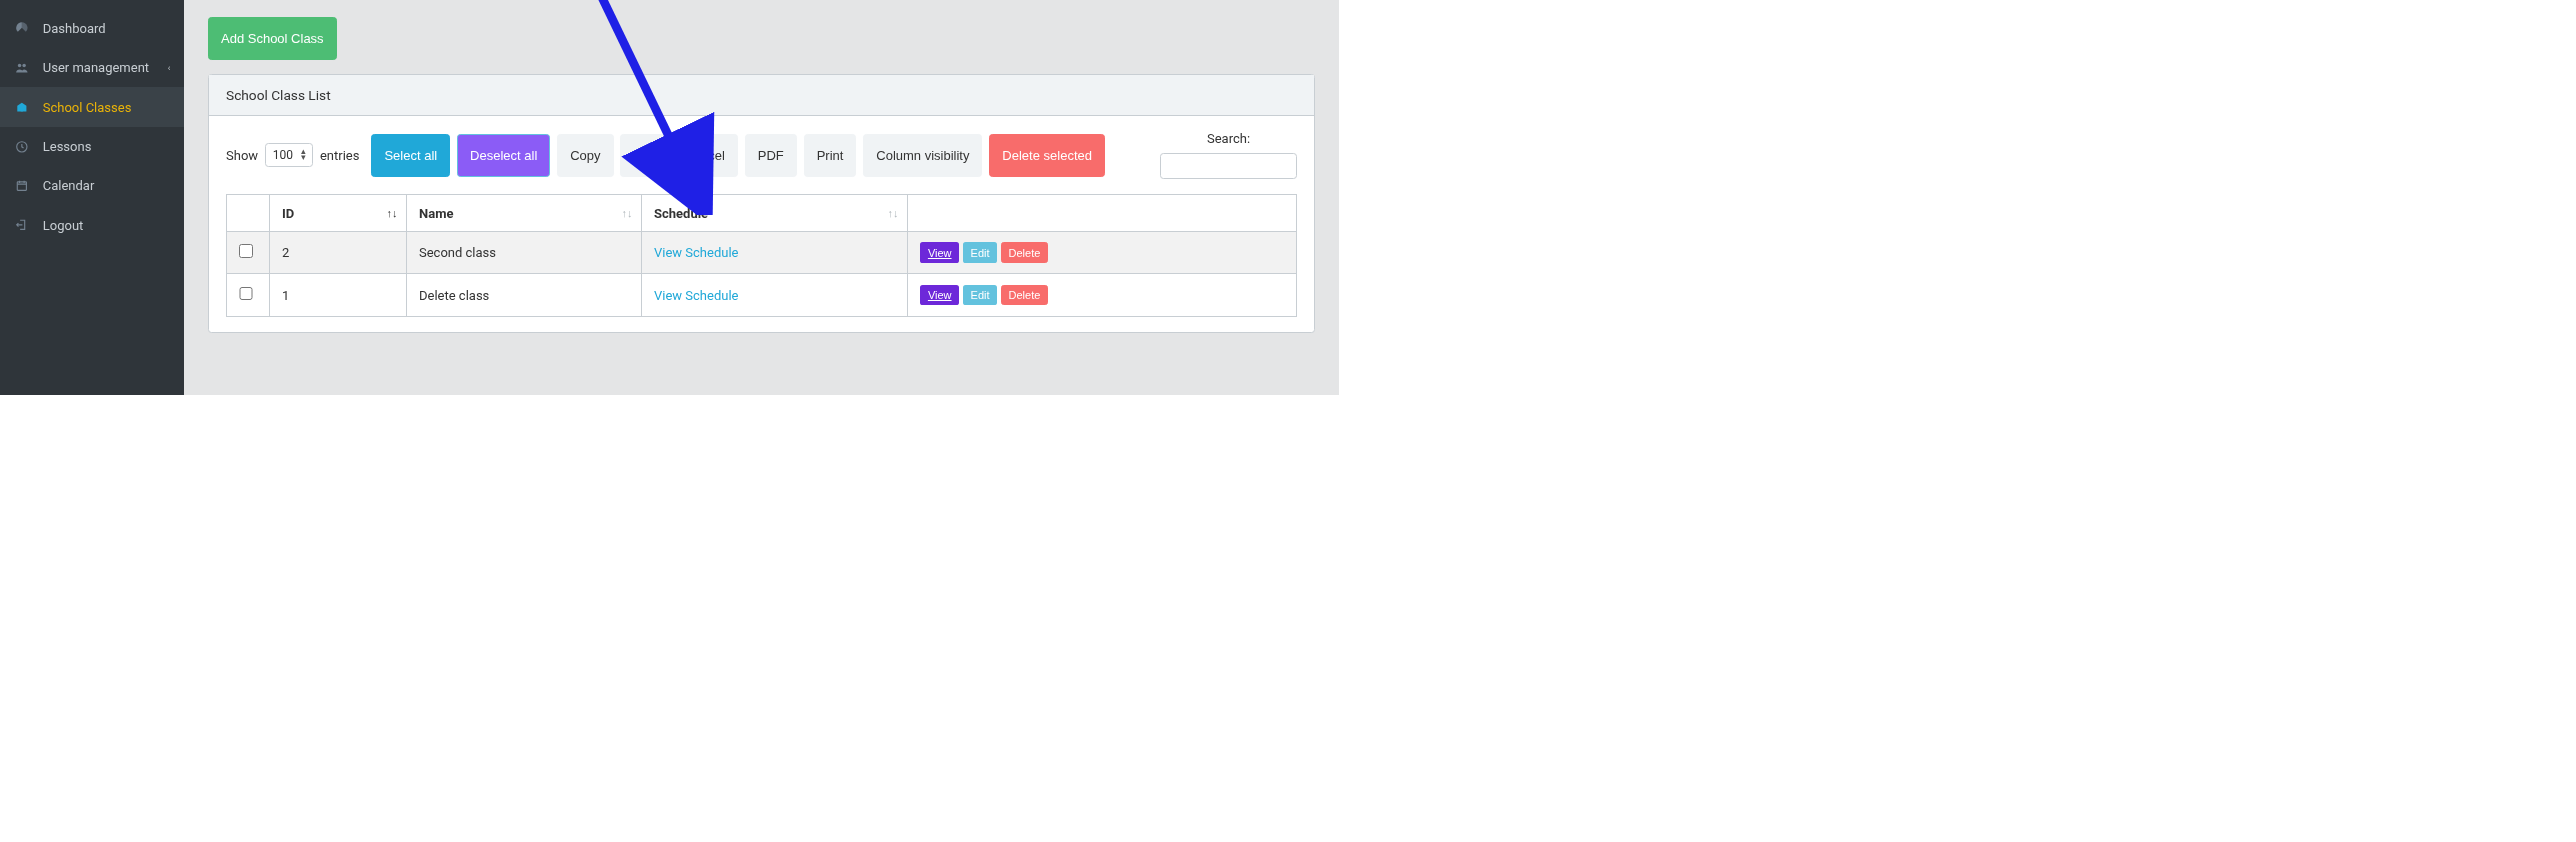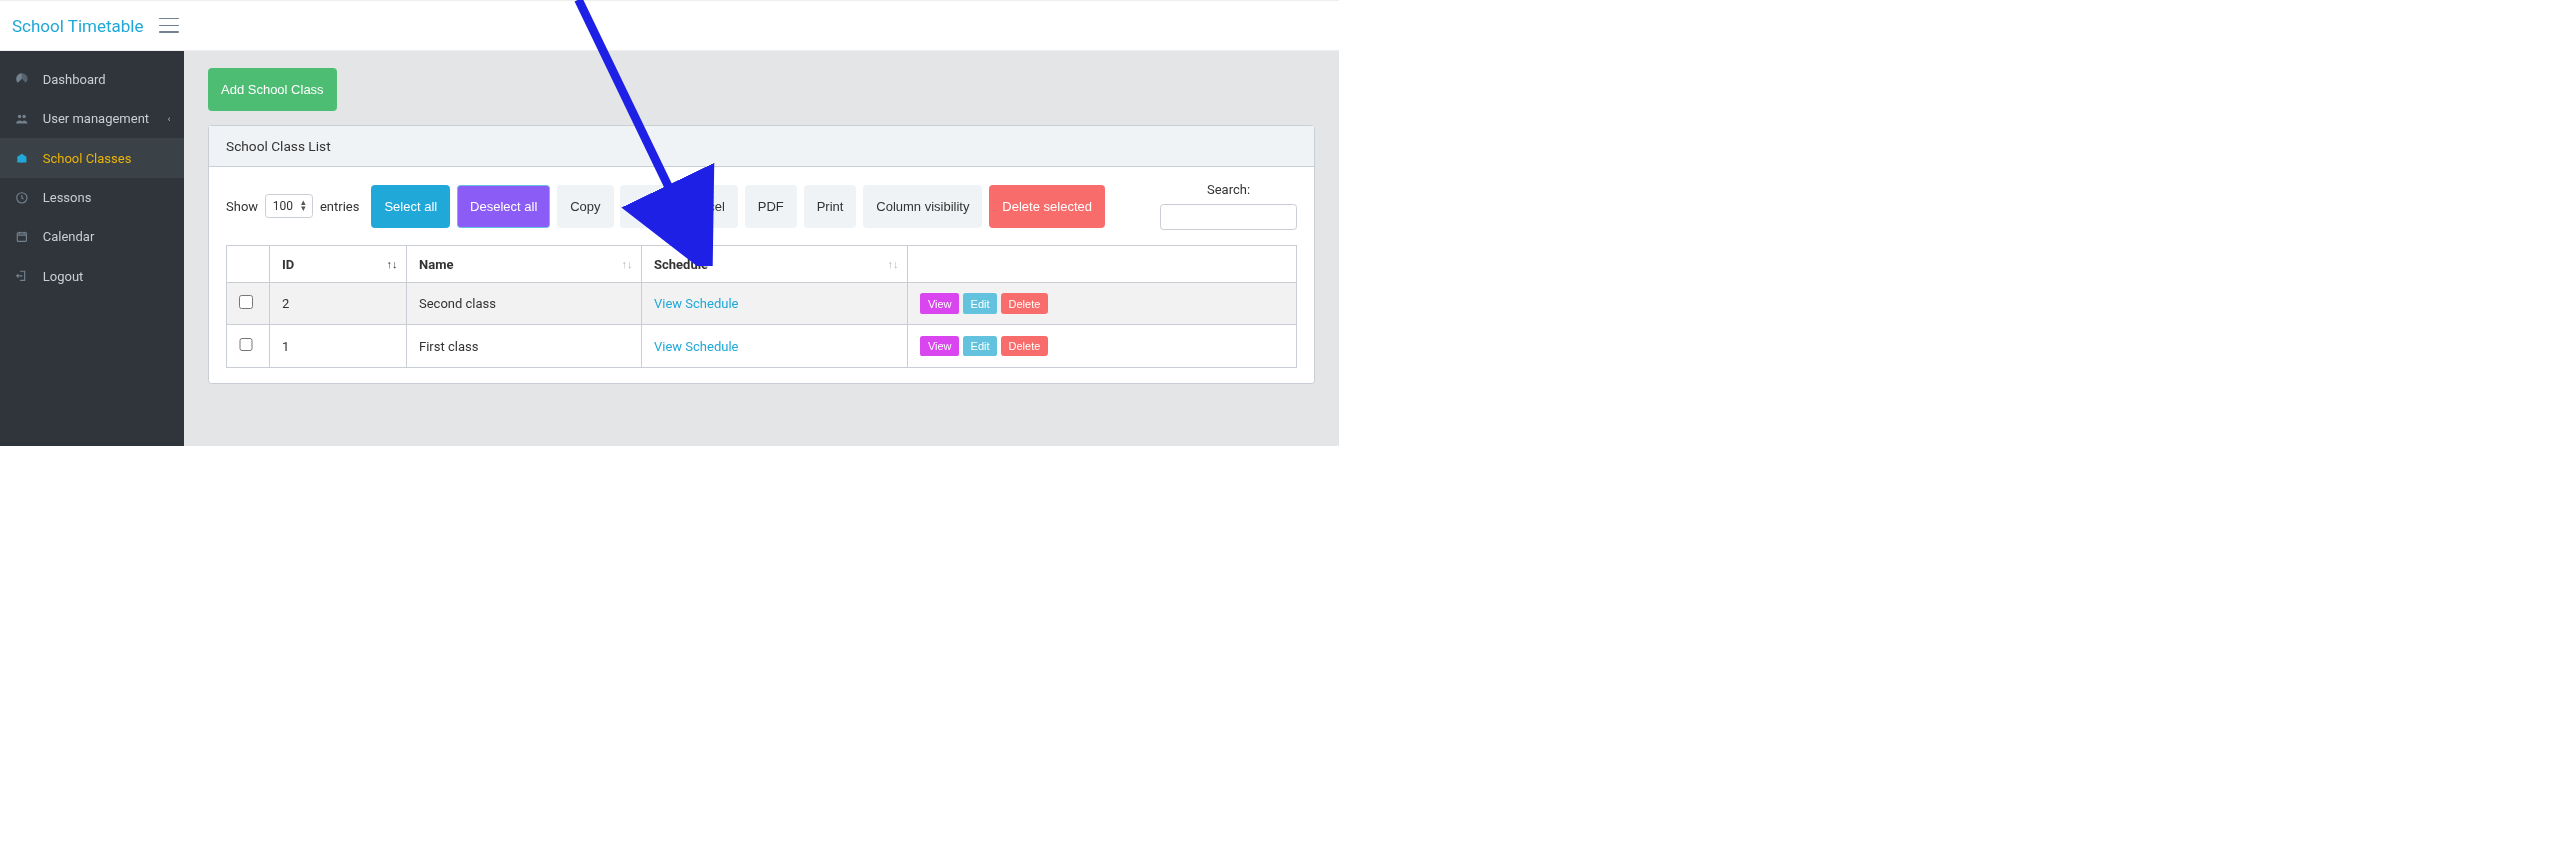--- a/index.html
+++ b/index.html
@@ -16,21 +16,21 @@
 .side-icon { width: 15.4px; height: 15.4px; margin-right: 13.7px; display: inline-flex; align-items: center; justify-content: center; }
 .side-chevron { margin-left: auto; font-size: 8.6px; color: #c8ced3; }
 .main { flex: 1; background: #e4e5e6; padding: 17px 24px; }
 .btn { display: inline-block; padding: 13px 12px; border-radius: 3.4px; border: 0.9px solid transparent; cursor: pointer; font-size: 13px; background: #fff; }
 .btn-success { background: #4dbd74; color: #fff; border-color: #4dbd74; }
 .btn-primary { background: #20a8d8; color: #fff; border-color: #20a8d8; }
 .btn-primary-lt { background: #8b5cf6; color: #fff; border-color: #63c2de; }
 .btn-secondary { background: #f0f3f5; color: #333; border-color: #f0f3f5; }
 .btn-danger { background: #f86c6b; color: #fff; border-color: #f86c6b; }
 .btn-xs { padding: 3.4px 6.9px; font-size: 11px; border-radius: 2.6px; }
-.btn-info { background: #d946ef; color: #fff; }
+.btn-info { background: #6d28d9; color: #fff; text-decoration: underline; }
 .btn-info-lt { background: #63c2de; color: #fff; }
 .card { background: #fff; border: 0.9px solid #c8ced3; border-radius: 3.4px; margin-top: 13.7px; }
 .card-header { background: #f0f3f5; border-bottom: 0.9px solid #c8ced3; padding: 12px 17px; font-size: 13.7px; color: #333; }
 .card-body { padding: 15.4px 17px; }
 .toolbar { display: flex; align-items: center; gap: 6.9px; flex-wrap: wrap; }
 .show-entries { display: flex; align-items: center; gap: 6.9px; margin-right: 5.1px; }
 .entries-select { border: 0.9px solid #c8ced3; border-radius: 3.4px; padding: 4.3px 19px 4.3px 6.9px; font-size: 12px; position: relative; background: #fff; }
 .entries-sort { position: absolute; right: 5.1px; top: 50%; transform: translateY(-50%); font-size: 7.7px; line-height: 6px; color: #555; }
 .search-wrap { margin-left: auto; display: flex; align-items: center; gap: 6.9px; flex-direction: column; }
 .search-input { border: 0.9px solid #c8ced3; border-radius: 3.4px; height: 26px; width: 137px; padding: 0 6.9px; }
@@ -49,28 +49,20 @@
 .page-btn { padding: 7.7px 12px; color: #20a8d8; background: #fff; cursor: pointer; border-right: 0.9px solid #c8ced3; }
 .page-btn:last-child { border-right: none; }
 .arrow-overlay { position: absolute; pointer-events: none; }
 .actions-cell { white-space: nowrap; }
 </style>
 </head>
 <body>
 
 <div class="page-wrap">
 
-<div class="topbar">
-  <span class="brand">School Timetable</span>
-  <div class="hamburger">
-    <span></span>
-        <span></span>
-        <span></span>
-  </div>
-</div>
 
 <div class="layout">
 
   <div class="sidebar">
     <div class="side-item">
       <span class="side-icon">
         <svg viewBox="0 0 24 24" width="13.7" height="13.7" fill="#73818f">
               <path d="M12 2a10 10 0 00-7 17l7-7V2z"></path>
               <path d="M12 2v10l7 7A10 10 0 0012 2z" opacity=".6"></path>
             </svg>
@@ -183,21 +175,21 @@
               <td><span class="link">View Schedule</span></td>
               <td class="actions-cell">
                 <button class="btn btn-xs btn-info">View</button>
                 <button class="btn btn-xs btn-info-lt">Edit</button>
                 <button class="btn btn-xs btn-danger">Delete</button>
               </td>
             </tr>
             <tr>
               <td><input type="checkbox" class="check" style=""></td>
               <td>1</td>
-              <td>First class</td>
+              <td>Delete class</td>
               <td><span class="link">View Schedule</span></td>
               <td class="actions-cell">
                 <button class="btn btn-xs btn-info">View</button>
                 <button class="btn btn-xs btn-info-lt">Edit</button>
                 <button class="btn btn-xs btn-danger">Delete</button>
               </td>
             </tr>
           </tbody>
         </table>
 

